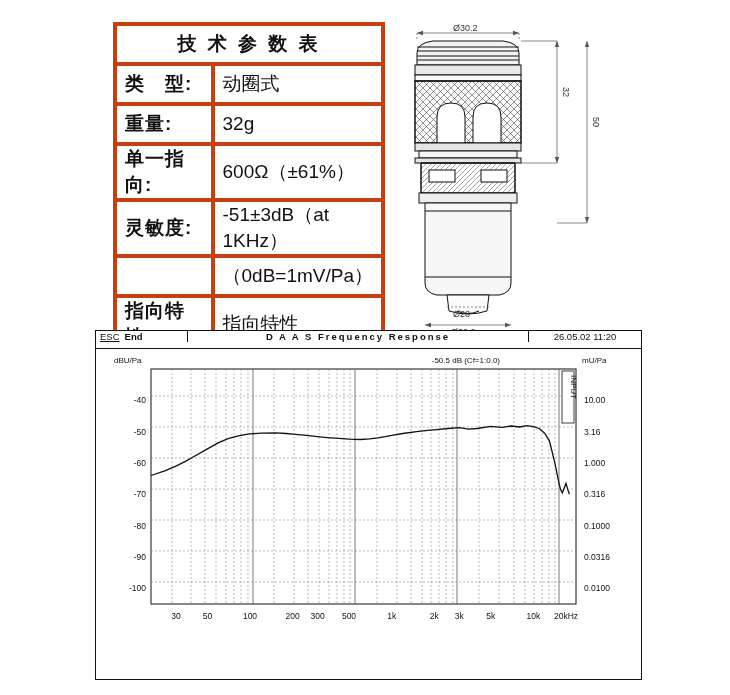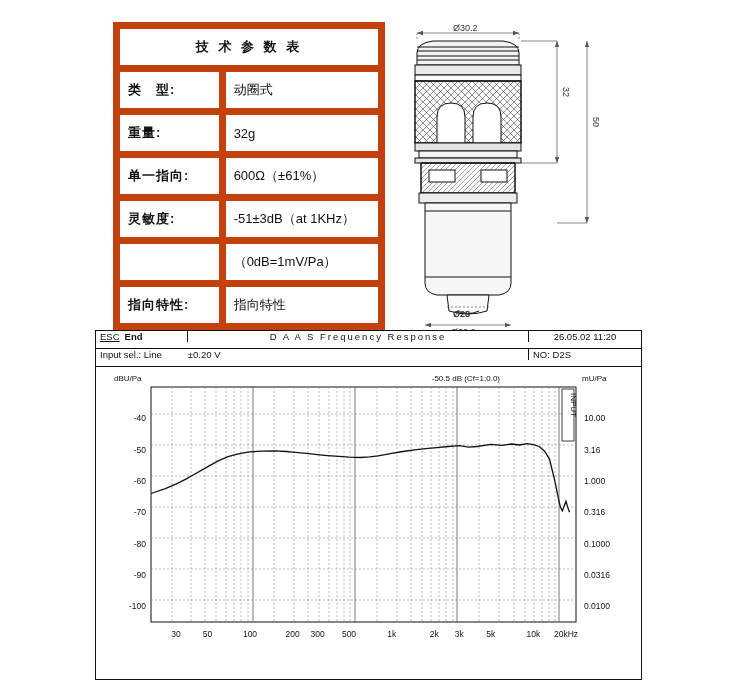--- a/index.html
+++ b/index.html
@@ -1,39 +1,39 @@
 <!DOCTYPE html>
 <html><head>
 <meta charset="utf-8">
 <style>
   html,body{margin:0;padding:0;background:#fff;}
   body{width:730px;height:695px;font-family:"Liberation Sans",sans-serif;color:#111;overflow:hidden;}
   .page{position:relative;width:730px;height:695px;}
 
   
   .spec-table{position:absolute;left:113px;top:22px;width:272px;border:1.5px solid #111;border-collapse:collapse;}
-  .spec-table td{border:7px solid #c2410c;font-size:13px;padding:0 8px;height:36px;vertical-align:middle;}
+  .spec-table td{border:4px solid #c2410c;font-size:19px;padding:0 8px;height:36px;vertical-align:middle;}
   .spec-title{border:1.5px solid #111;text-align:center;font-size:17px;font-weight:bold;letter-spacing:3px;height:34px;}
   .sp-key{width:105px;font-weight:bold;letter-spacing:1px;}
   .sp-val{width:150px;}
 
   
   .mic-area{position:absolute;left:395px;top:10px;width:230px;height:310px;margin-top:15px;}
   .dim-txt{position:absolute;font-size:9px;color:#333;font-family:"Liberation Sans",sans-serif;}
   .dim-txt.vert{writing-mode:vertical-rl;}
 
   
   .daas{position:absolute;left:95px;top:330px;width:545px;height:348px;border:1px solid #111;background:#fff;}
   .daas-row{display:flex;border-bottom:1px solid #111;height:17px;align-items:flex-start;font-size:9.5px;}
   .cell{display:flex;align-items:center;padding:0 4px;border-right:1px solid #111;box-sizing:border-box;}
   .cell:last-child{border-right:none;}
   .esc{width:92px;gap:5px;}
   .esc u{text-decoration:underline;}
   .esc b{font-weight:bold;}
-  .title-cell{flex:1;justify-content:center;letter-spacing:2px;font-weight:normal;}
+  .title-cell{flex:1;justify-content:center;letter-spacing:2px;font-weight:bold;}
   .date-cell{width:112px;justify-content:center;}
   .input-cell{flex:1;gap:26px;}
   .no-cell{width:112px;}
   .plot-wrap{position:relative;width:100%;height:311px;}
   svg{display:block;}
   .lbl{font-size:8.5px;fill:#111;font-family:"Liberation Sans",sans-serif;}
   .lbl-s{font-size:8px;fill:#111;font-family:"Liberation Sans",sans-serif;}
 </style>
 </head>
 <body>
@@ -146,42 +146,35 @@
         <line x1="52" y1="282" x2="94" y2="282" stroke-dasharray="2,2"></line>
 
         <line x1="30" y1="300" x2="116" y2="300"></line>
         <path d="M30,300 l6,-2.2 l0,4.4 z" fill="#555" stroke="none"></path>
         <path d="M116,300 l-6,-2.2 l0,4.4 z" fill="#555" stroke="none"></path>
       </g>
     </svg>
     <span class="dim-txt" style="left:58px;top:-2px;">Ø30.2</span>
     <span class="dim-txt vert" style="left:166px;top:62px;">32</span>
     <span class="dim-txt vert" style="left:196px;top:92px;">50</span>
-    <span class="dim-txt" style="left:58px;top:284px;font-weight:bold;">Ø28</span>
+    <span class="dim-txt" style="left:58px;top:284px;">Ø28</span>
     <span class="dim-txt" style="left:56px;top:302px;">Ø30.2</span>
   </div>
 
   <div class="daas">
 
     <div class="daas-row">
       <div class="cell esc">
         <u>ESC</u>
         <b>End</b>
       </div>
       <div class="cell title-cell">D A A S    Frequency Response</div>
       <div class="cell date-cell">26.05.02  11:20</div>
     </div>
 
-    <div class="daas-row">
-      <div class="cell input-cell">
-        <span>Input sel.: Line</span>
-        <span>±0.20 V</span>
-      </div>
-      <div class="cell no-cell">NO: D2S</div>
-    </div>
 
     <div class="plot-wrap">
       <svg width="543" height="311" viewBox="0 0 543 311">
 
         <rect x="55" y="20" width="425" height="235" fill="#fff" stroke="#111" stroke-width="1"></rect>
 
         <g stroke="#8c8c8c" stroke-width="0.6" stroke-dasharray="2,2">
           <line x1="76" y1="20" x2="76" y2="255"></line>
           <line x1="95" y1="20" x2="95" y2="255"></line>
           <line x1="109" y1="20" x2="109" y2="255"></line>

